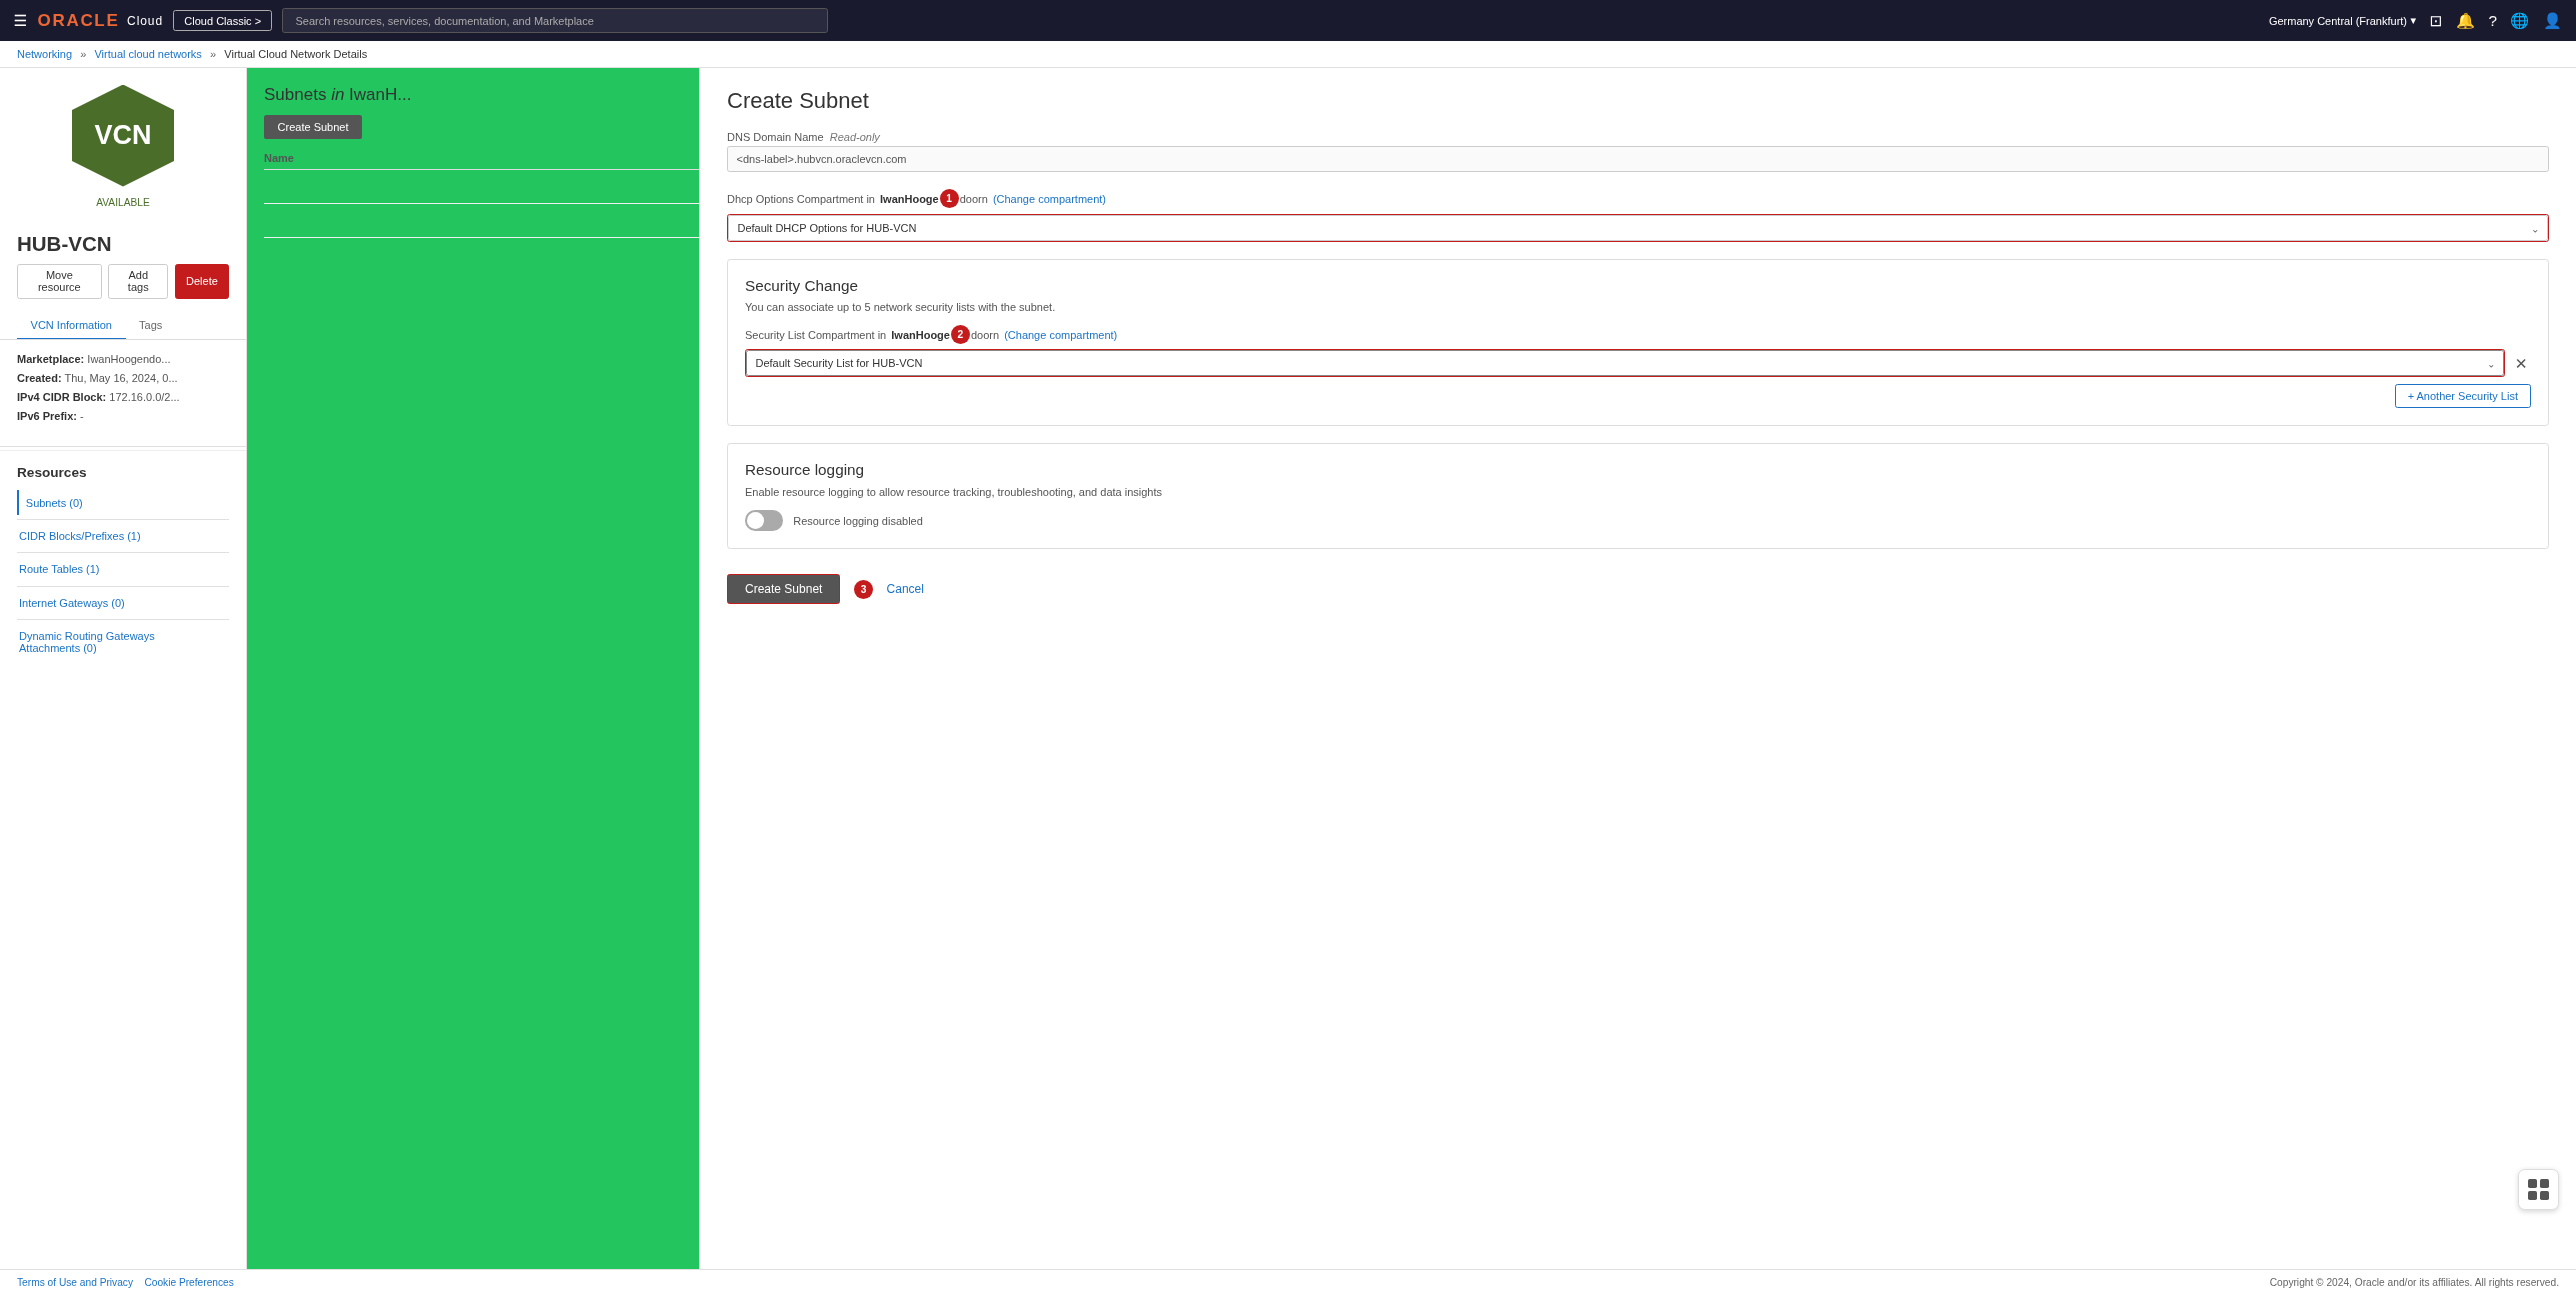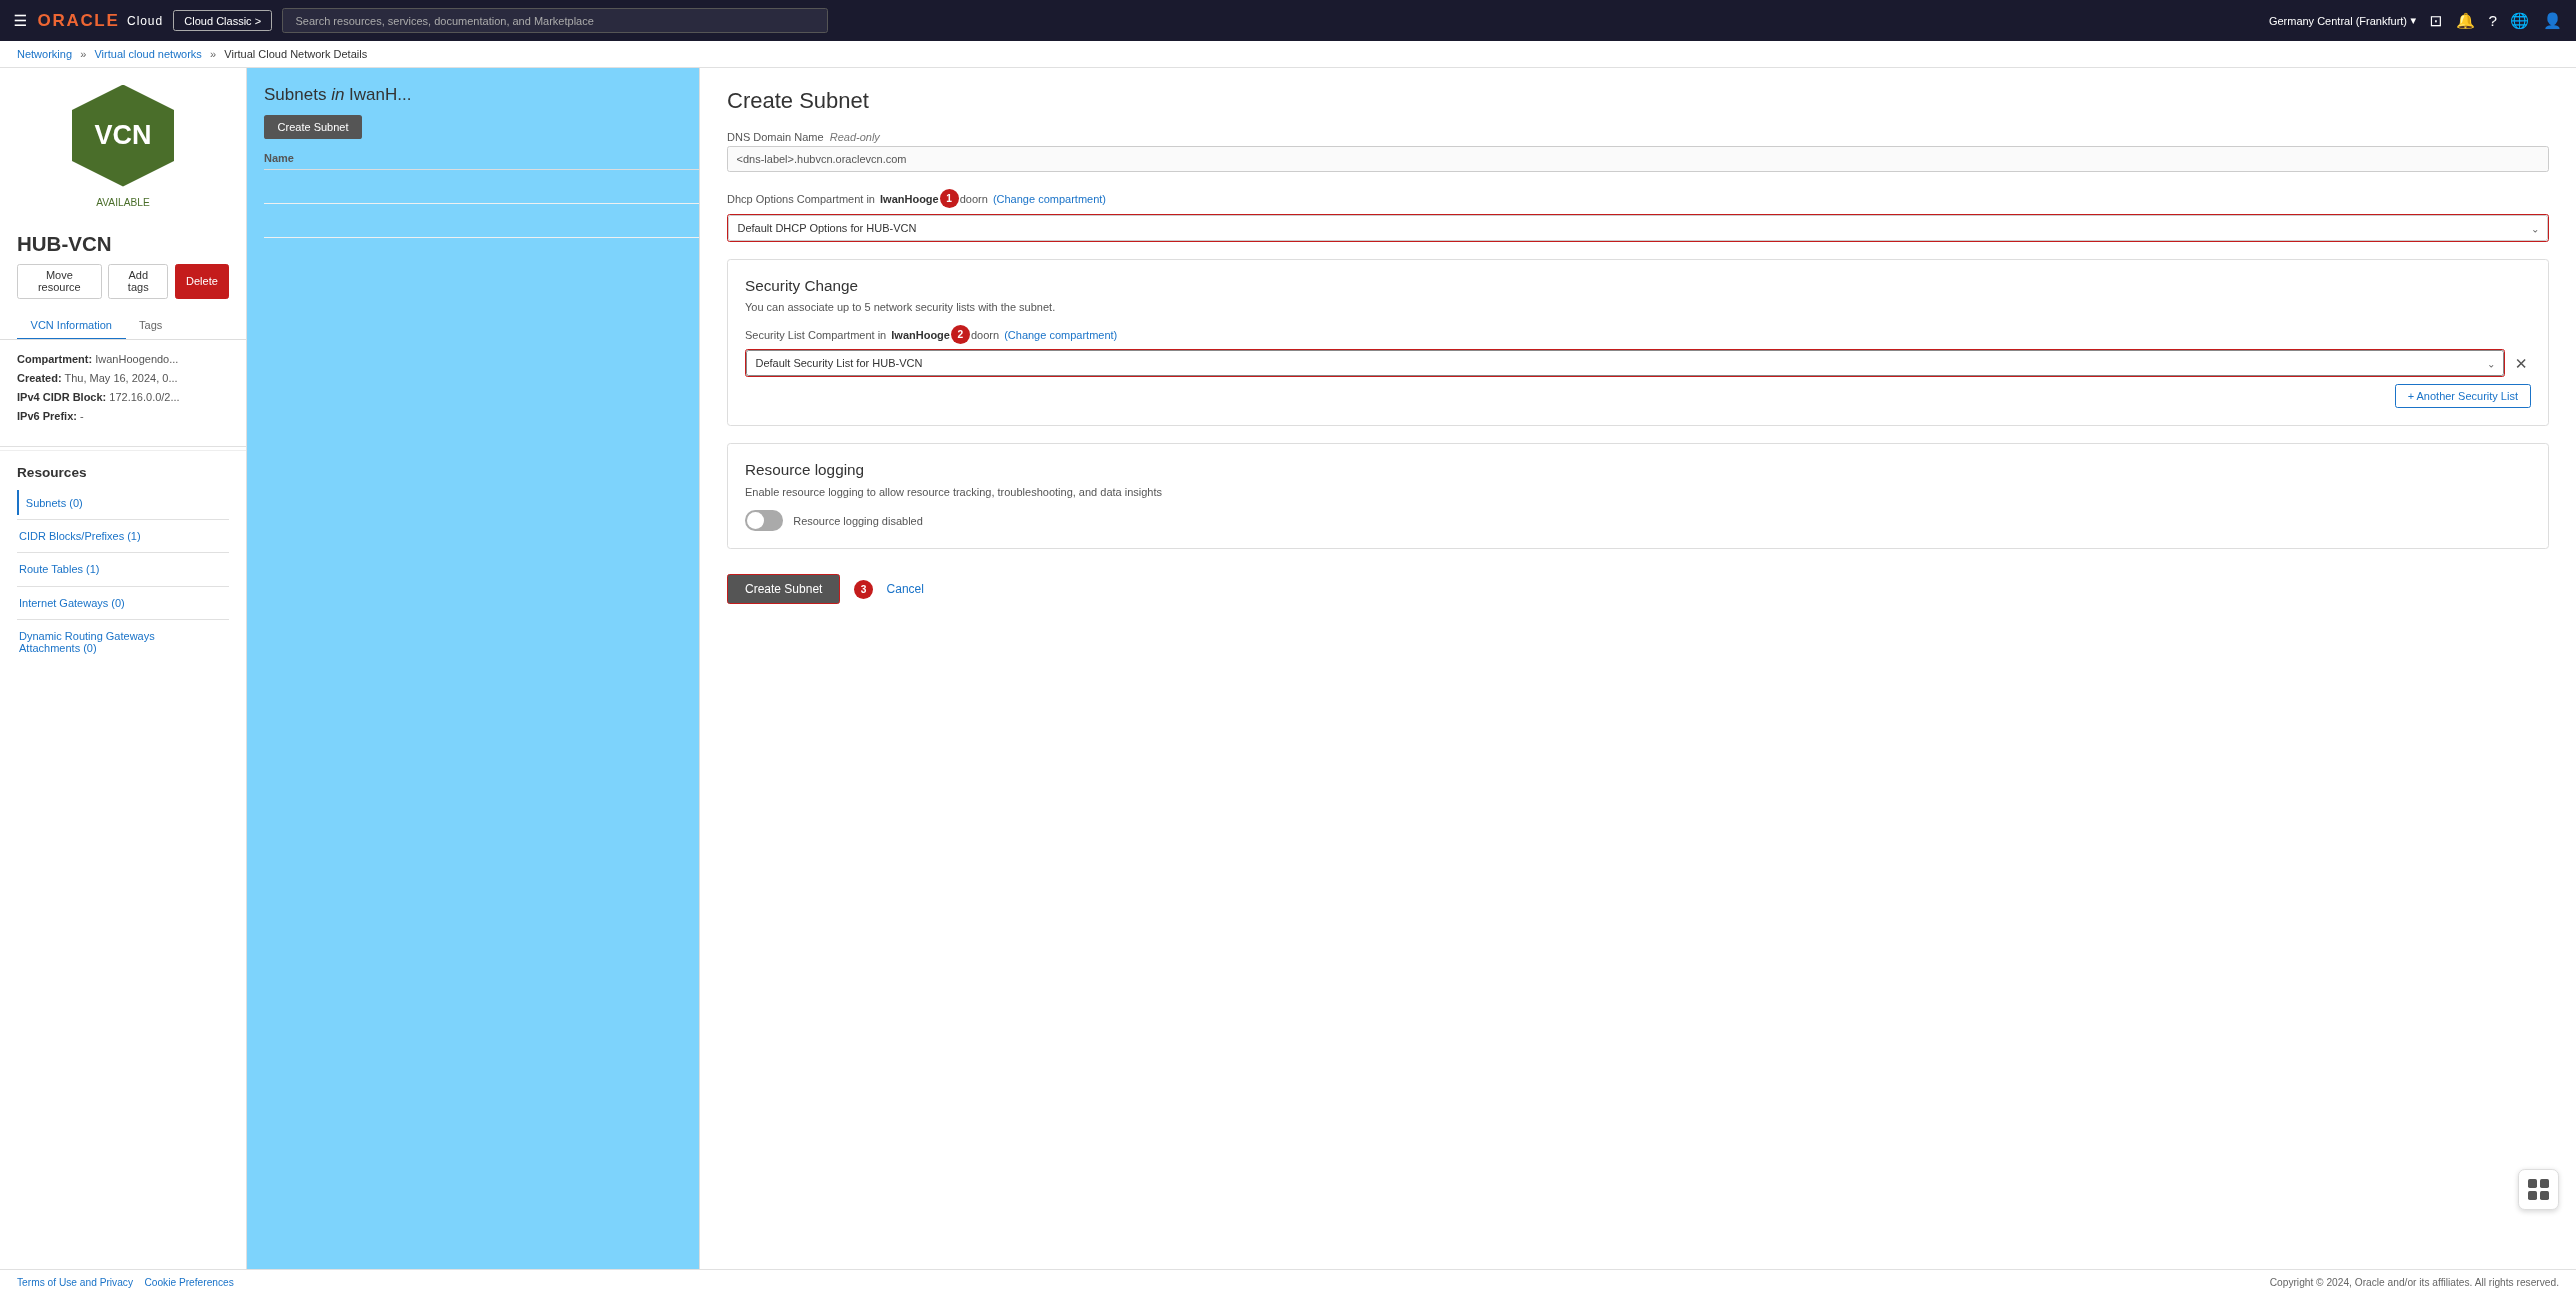--- a/index.html
+++ b/index.html
@@ -83,21 +83,21 @@
     .resources-section { padding: 13.6px 17px; border-top: 0.9px solid #eee; }
     .resources-title { font-size: 13.6px; font-weight: 600; color: #333; margin-bottom: 10.2px; }
     .resource-divider { border: none; border-top: 0.9px solid #e0e0e0; margin: 3.4px 0; }
     .resource-item {
       display: block; padding: 6.8px 0; font-size: 11px; color: #1a73c8;
       text-decoration: none; cursor: pointer; border-left: 2.6px solid transparent;
     }
     .resource-item.active { color: #1a73c8; border-left-color: #1a73c8; padding-left: 6.8px; font-weight: 500; }
 
     
-    .main-content { flex: 1; overflow-y: auto; padding: 0; position: relative; background: #7dd3fc; }
+    .main-content { flex: 1; overflow-y: auto; padding: 0; position: relative; background: #22c55e; }
 
     
     .subnets-panel { padding: 17px; }
     .subnets-title { font-size: 17px; font-weight: 400; color: #333; margin-bottom: 10.2px; }
     .subnets-title em { font-style: italic; }
     .subnets-actions { margin-bottom: 13.6px; }
     .create-subnet-btn {
       background: #555; color: white; border: none; padding: 6px 13.6px;
       border-radius: 2.6px; font-size: 11px; cursor: pointer;
     }
@@ -267,21 +267,21 @@
         <button class="btn-danger">Delete</button>
       </div>
 
       <div class="vcn-tabs">
         <div class="vcn-tab active">VCN Information</div>
         <div class="vcn-tab">Tags</div>
       </div>
 
       <div class="vcn-info">
         <div class="info-row">
-          <strong>Compartment:</strong>
+          <strong>Marketplace:</strong>
           <span>IwanHoogendo...</span>
         </div>
         <div class="info-row">
           <strong>Created:</strong>
           <span>Thu, May 16, 2024, 0...</span>
         </div>
         <div class="info-row">
           <strong>IPv4 CIDR Block:</strong>
           <span>172.16.0.0/2...</span>
         </div>

